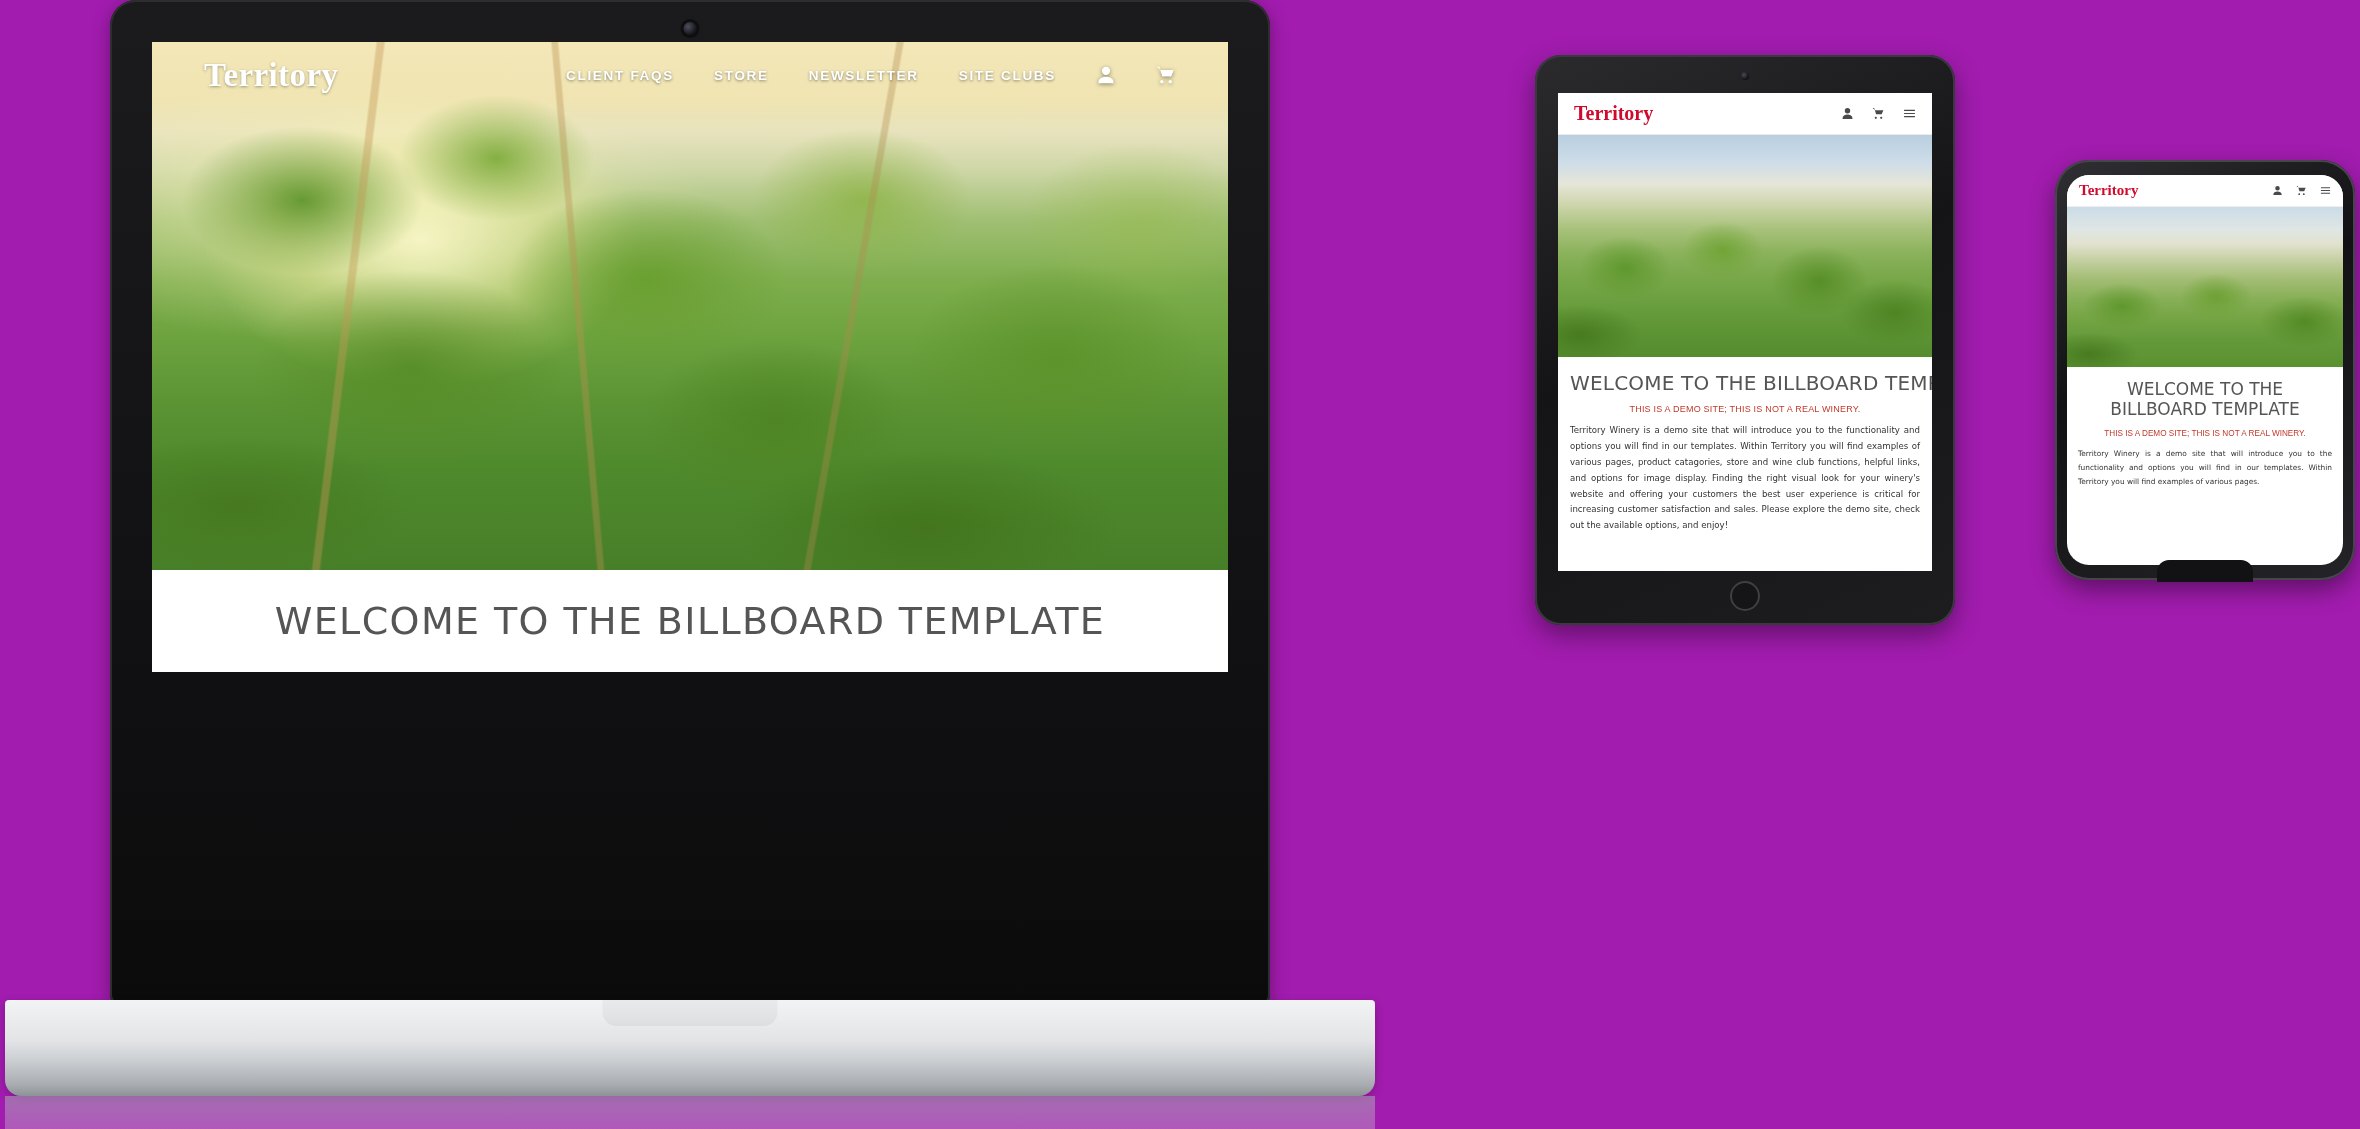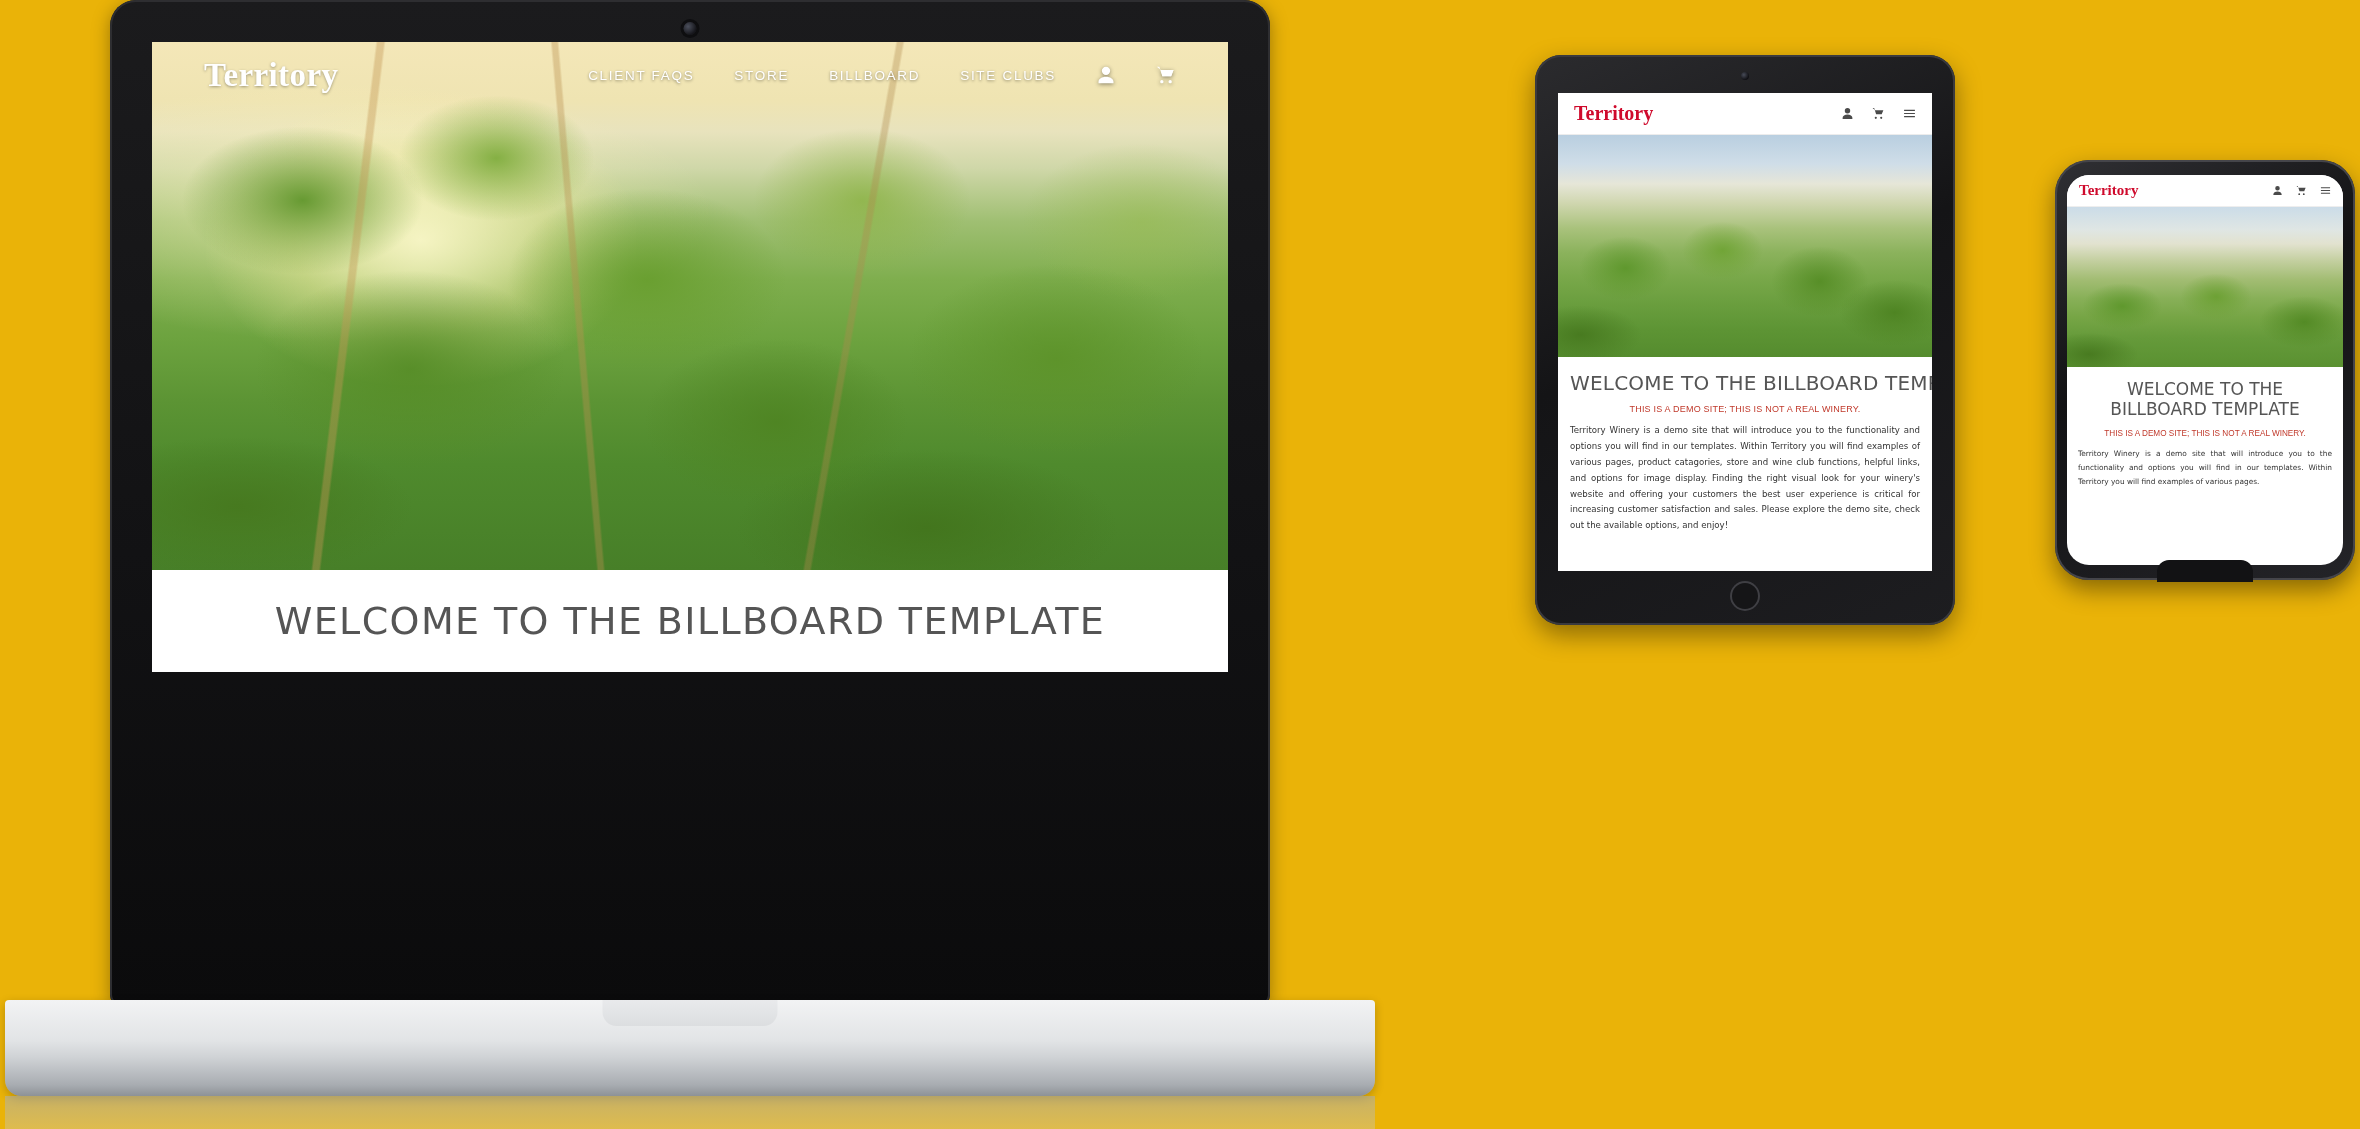--- a/index.html
+++ b/index.html
@@ -3,21 +3,21 @@
 <meta charset="utf-8">
 <style>
   * { box-sizing: border-box; margin: 0; padding: 0; }
   html, body {
     width: 2360px; height: 1129px;
     background: #ffffff;
     font-family: "Liberation Sans", sans-serif;
     overflow: hidden;
   }
 
-  #stage { position: relative; width: 2360px; height: 1129px; background:#eab308; }
+  #stage { position: relative; width: 2360px; height: 1129px; background:#a21caf; }
 
   
   #laptop { position: absolute; left: 110px; top: 0px; width: 1160px; height: 1040px; }
 
   .lap-lid {
     position: absolute; left: 0; top: 0; width: 1160px; height: 1005px;
     background: linear-gradient(180deg,#1b1b1d 0%,#121214 55%,#0b0b0c 100%);
     border-radius: 26px 26px 10px 10px;
     box-shadow: inset 0 0 0 2px #2e2e31, 0 4px 18px rgba(0,0,0,.35);
   }
@@ -94,21 +94,21 @@
     position:absolute; left:0; top:0; right:0; height:66px;
     display:flex; align-items:center; padding:0 52px; z-index:4;
   }
   .logo-serif {
     font-family:"Liberation Serif", serif; font-weight:700;
     color:#ffffff; font-size:33px; letter-spacing:.4px;
     text-shadow: 0 1px 3px rgba(0,0,0,.35);
   }
   .lap-nav { margin-left:auto; display:flex; align-items:center; gap:40px; }
   .lap-nav a {
-    color:#fff; font-size:13.5px; font-weight:400; letter-spacing:1.7px;
+    color:#fff; font-size:13.5px; font-weight:700; letter-spacing:1.7px;
     text-decoration:none; text-shadow:0 1px 3px rgba(0,0,0,.45);
   }
   .navicon { width:20px; height:20px; fill:#fff; filter:drop-shadow(0 1px 2px rgba(0,0,0,.45)); }
 
   .lap-headline {
     height:102px; background:#fff; display:flex; align-items:center; justify-content:center;
   }
   .lap-headline h1 {
     font-size:38px; font-weight:400; color:#555555; letter-spacing:1.4px;
     font-family:"DejaVu Sans", sans-serif;
@@ -236,21 +236,21 @@
         <div class="hero">
           <div class="sunglow"></div>
           <div class="leaves"></div>
           <div class="stems"></div>
 
           <div class="lap-topbar">
             <div class="logo-serif">Territory</div>
             <nav class="lap-nav">
               <a href="#">CLIENT FAQS</a>
               <a href="#">STORE</a>
-              <a href="#">BILLBOARD</a>
+              <a href="#">NEWSLETTER</a>
               <a href="#">SITE CLUBS</a>
               <svg class="navicon" viewBox="0 0 24 24">
                   <path d="M12 12a5 5 0 100-10 5 5 0 000 10zm0 2c-5 0-9 2.7-9 6v2h18v-2c0-3.3-4-6-9-6z"></path>
                 </svg>
               <svg class="navicon" viewBox="0 0 24 24">
                   <path d="M7 18a2 2 0 100 4 2 2 0 000-4zm10 0a2 2 0 100 4 2 2 0 000-4zM1 2h3l3.6 11.6h10.3L21 6H6"></path>
                   <path d="M6 6h15l-2.6 7.6H7.6z"></path>
                 </svg>
             </nav>
           </div>

